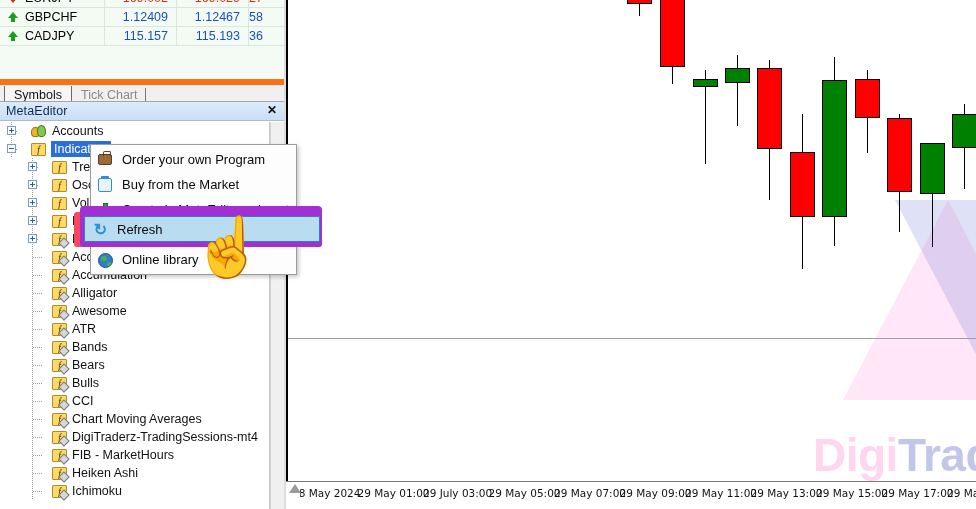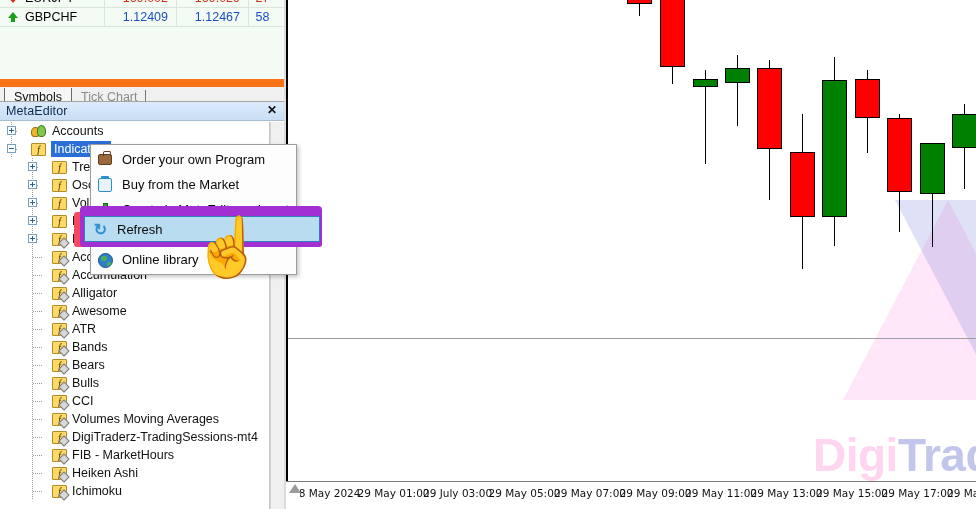--- a/index.html
+++ b/index.html
@@ -85,34 +85,34 @@
   .mw-name { color: #000; font-size: 12.5px; }
   .mw-bid, .mw-ask {
     width: 72px; text-align: right;
     padding-right: 8px;
     border-right: 1px solid #d9e7d9;
     height: 100%;
     line-height: 18px;
     font-size: 12.5px;
   }
   .mw-spread {
-    width: 33px; text-align: center;
+    width: 33px; text-align: left;
     padding-right: 6px;
     height: 100%; line-height: 18px;
     font-size: 12.5px;
   }
   .c-up { color: #1a4fc4; }
   .c-dn { color: #d03018; }
 
   
   #mw-tabs {
     position: absolute; left: 0; top: 79px;
     width: 284px; height: 22px;
     background: #f0f0f0;
-    border-top: 8px solid #f97316;
+    border-top: 6px solid #f97316;
   }
   .tab {
     position: absolute; top: 1px;
     height: 20px; line-height: 19px;
     font-size: 12.5px;
     padding: 0 9px;
   }
   .tab.active {
     left: 4px;
     background: #f6f6f6;
@@ -475,20 +475,29 @@
         </div>
         <div class="mw-row">
           <span class="mw-sym-cell">
             <span class="mw-arrow up"></span>
             <span class="mw-name">GBPCHF</span>
           </span>
           <span class="mw-bid c-up">1.12409</span>
           <span class="mw-ask c-up">1.12467</span>
           <span class="mw-spread c-up">58</span>
         </div>
+        <div class="mw-row">
+          <span class="mw-sym-cell">
+            <span class="mw-arrow up"></span>
+            <span class="mw-name">CADJPY</span>
+          </span>
+          <span class="mw-bid c-up">115.157</span>
+          <span class="mw-ask c-up">115.193</span>
+          <span class="mw-spread c-up">36</span>
+        </div>
       </div>
 
     <div id="mw-tabs">
       <div class="tab active">Symbols</div>
       <div class="tab inactive">Tick Chart</div>
       <div class="tab-caret"></div>
     </div>
 
     <div id="navigator">
       <div id="nav-title">
@@ -599,21 +608,21 @@
           <div class="tr">
             <span class="dots" style="left:32px"></span>
             <span class="elbow" style="left:33px;width:10px"></span>
             <span class="ficon diamond" style="margin-left:52px">f</span>
             <span class="tr-label">CCI</span>
           </div>
           <div class="tr">
             <span class="dots" style="left:32px"></span>
             <span class="elbow" style="left:33px;width:10px"></span>
             <span class="ficon diamond" style="margin-left:52px">f</span>
-            <span class="tr-label">Volumes Moving Averages</span>
+            <span class="tr-label">Chart Moving Averages</span>
           </div>
           <div class="tr">
             <span class="dots" style="left:32px"></span>
             <span class="elbow" style="left:33px;width:10px"></span>
             <span class="ficon diamond" style="margin-left:52px">f</span>
             <span class="tr-label">DigiTraderz-TradingSessions-mt4</span>
           </div>
           <div class="tr">
             <span class="dots" style="left:32px"></span>
             <span class="elbow" style="left:33px;width:10px"></span>

